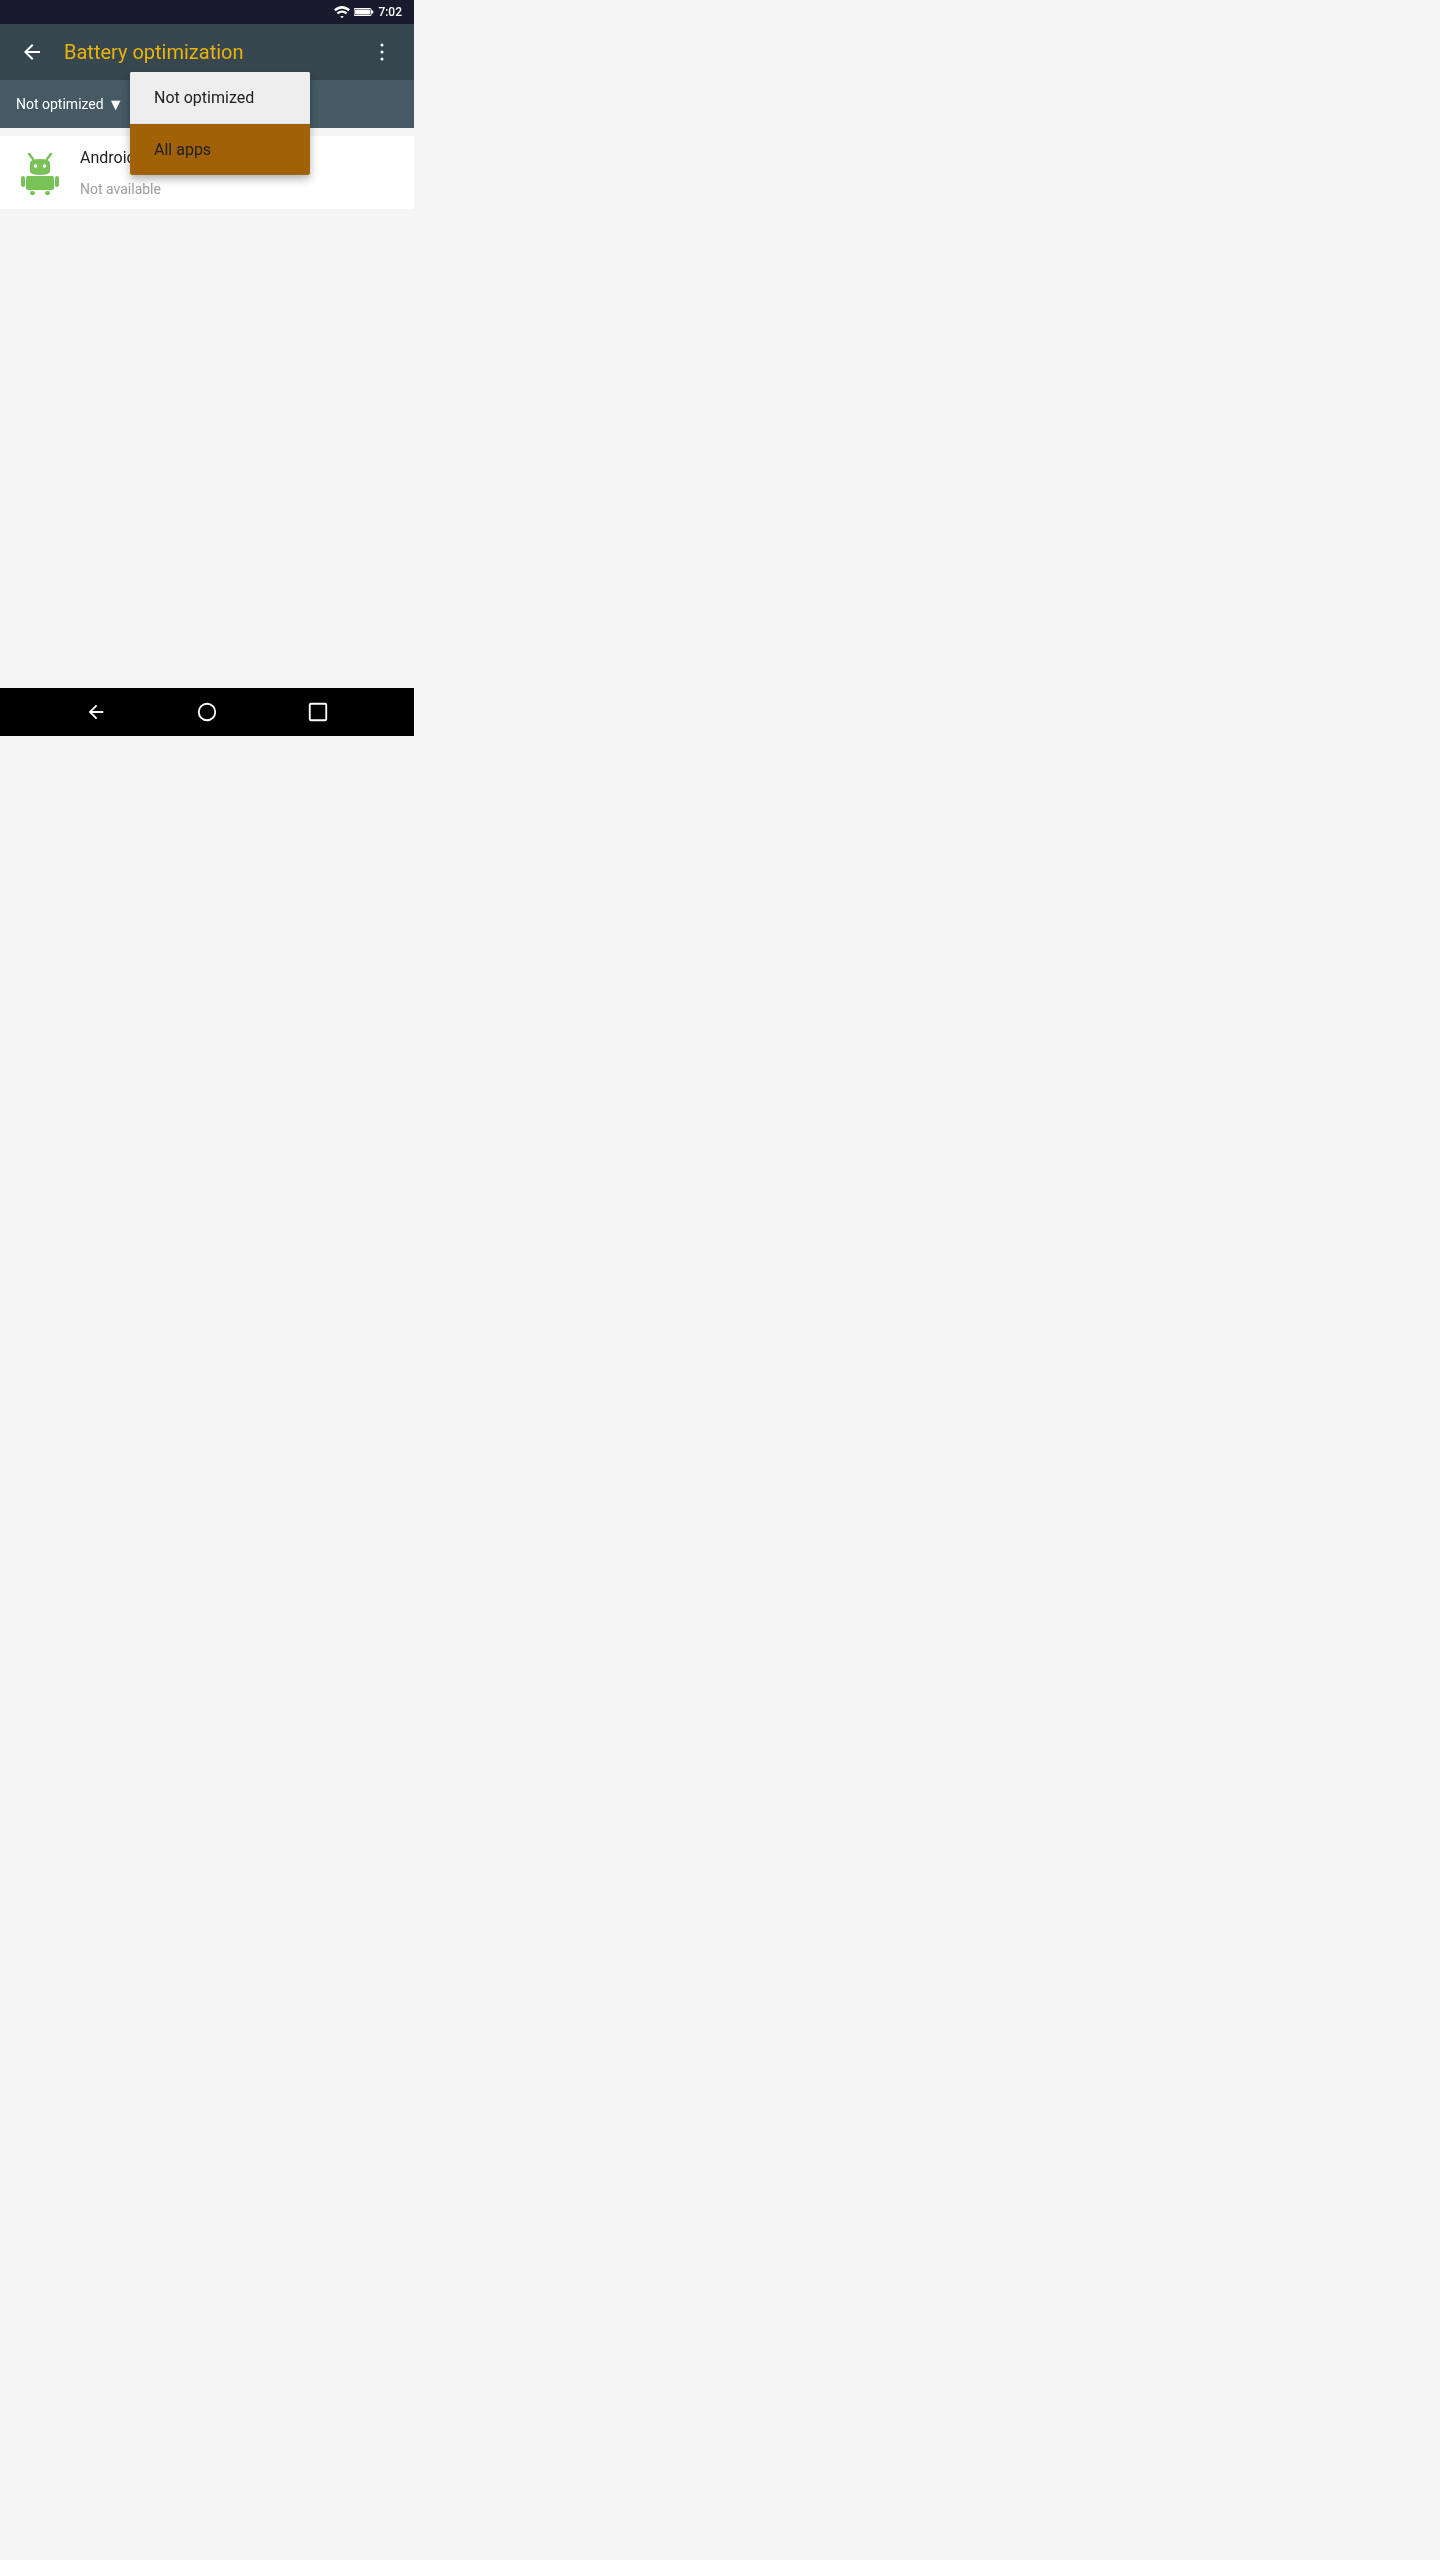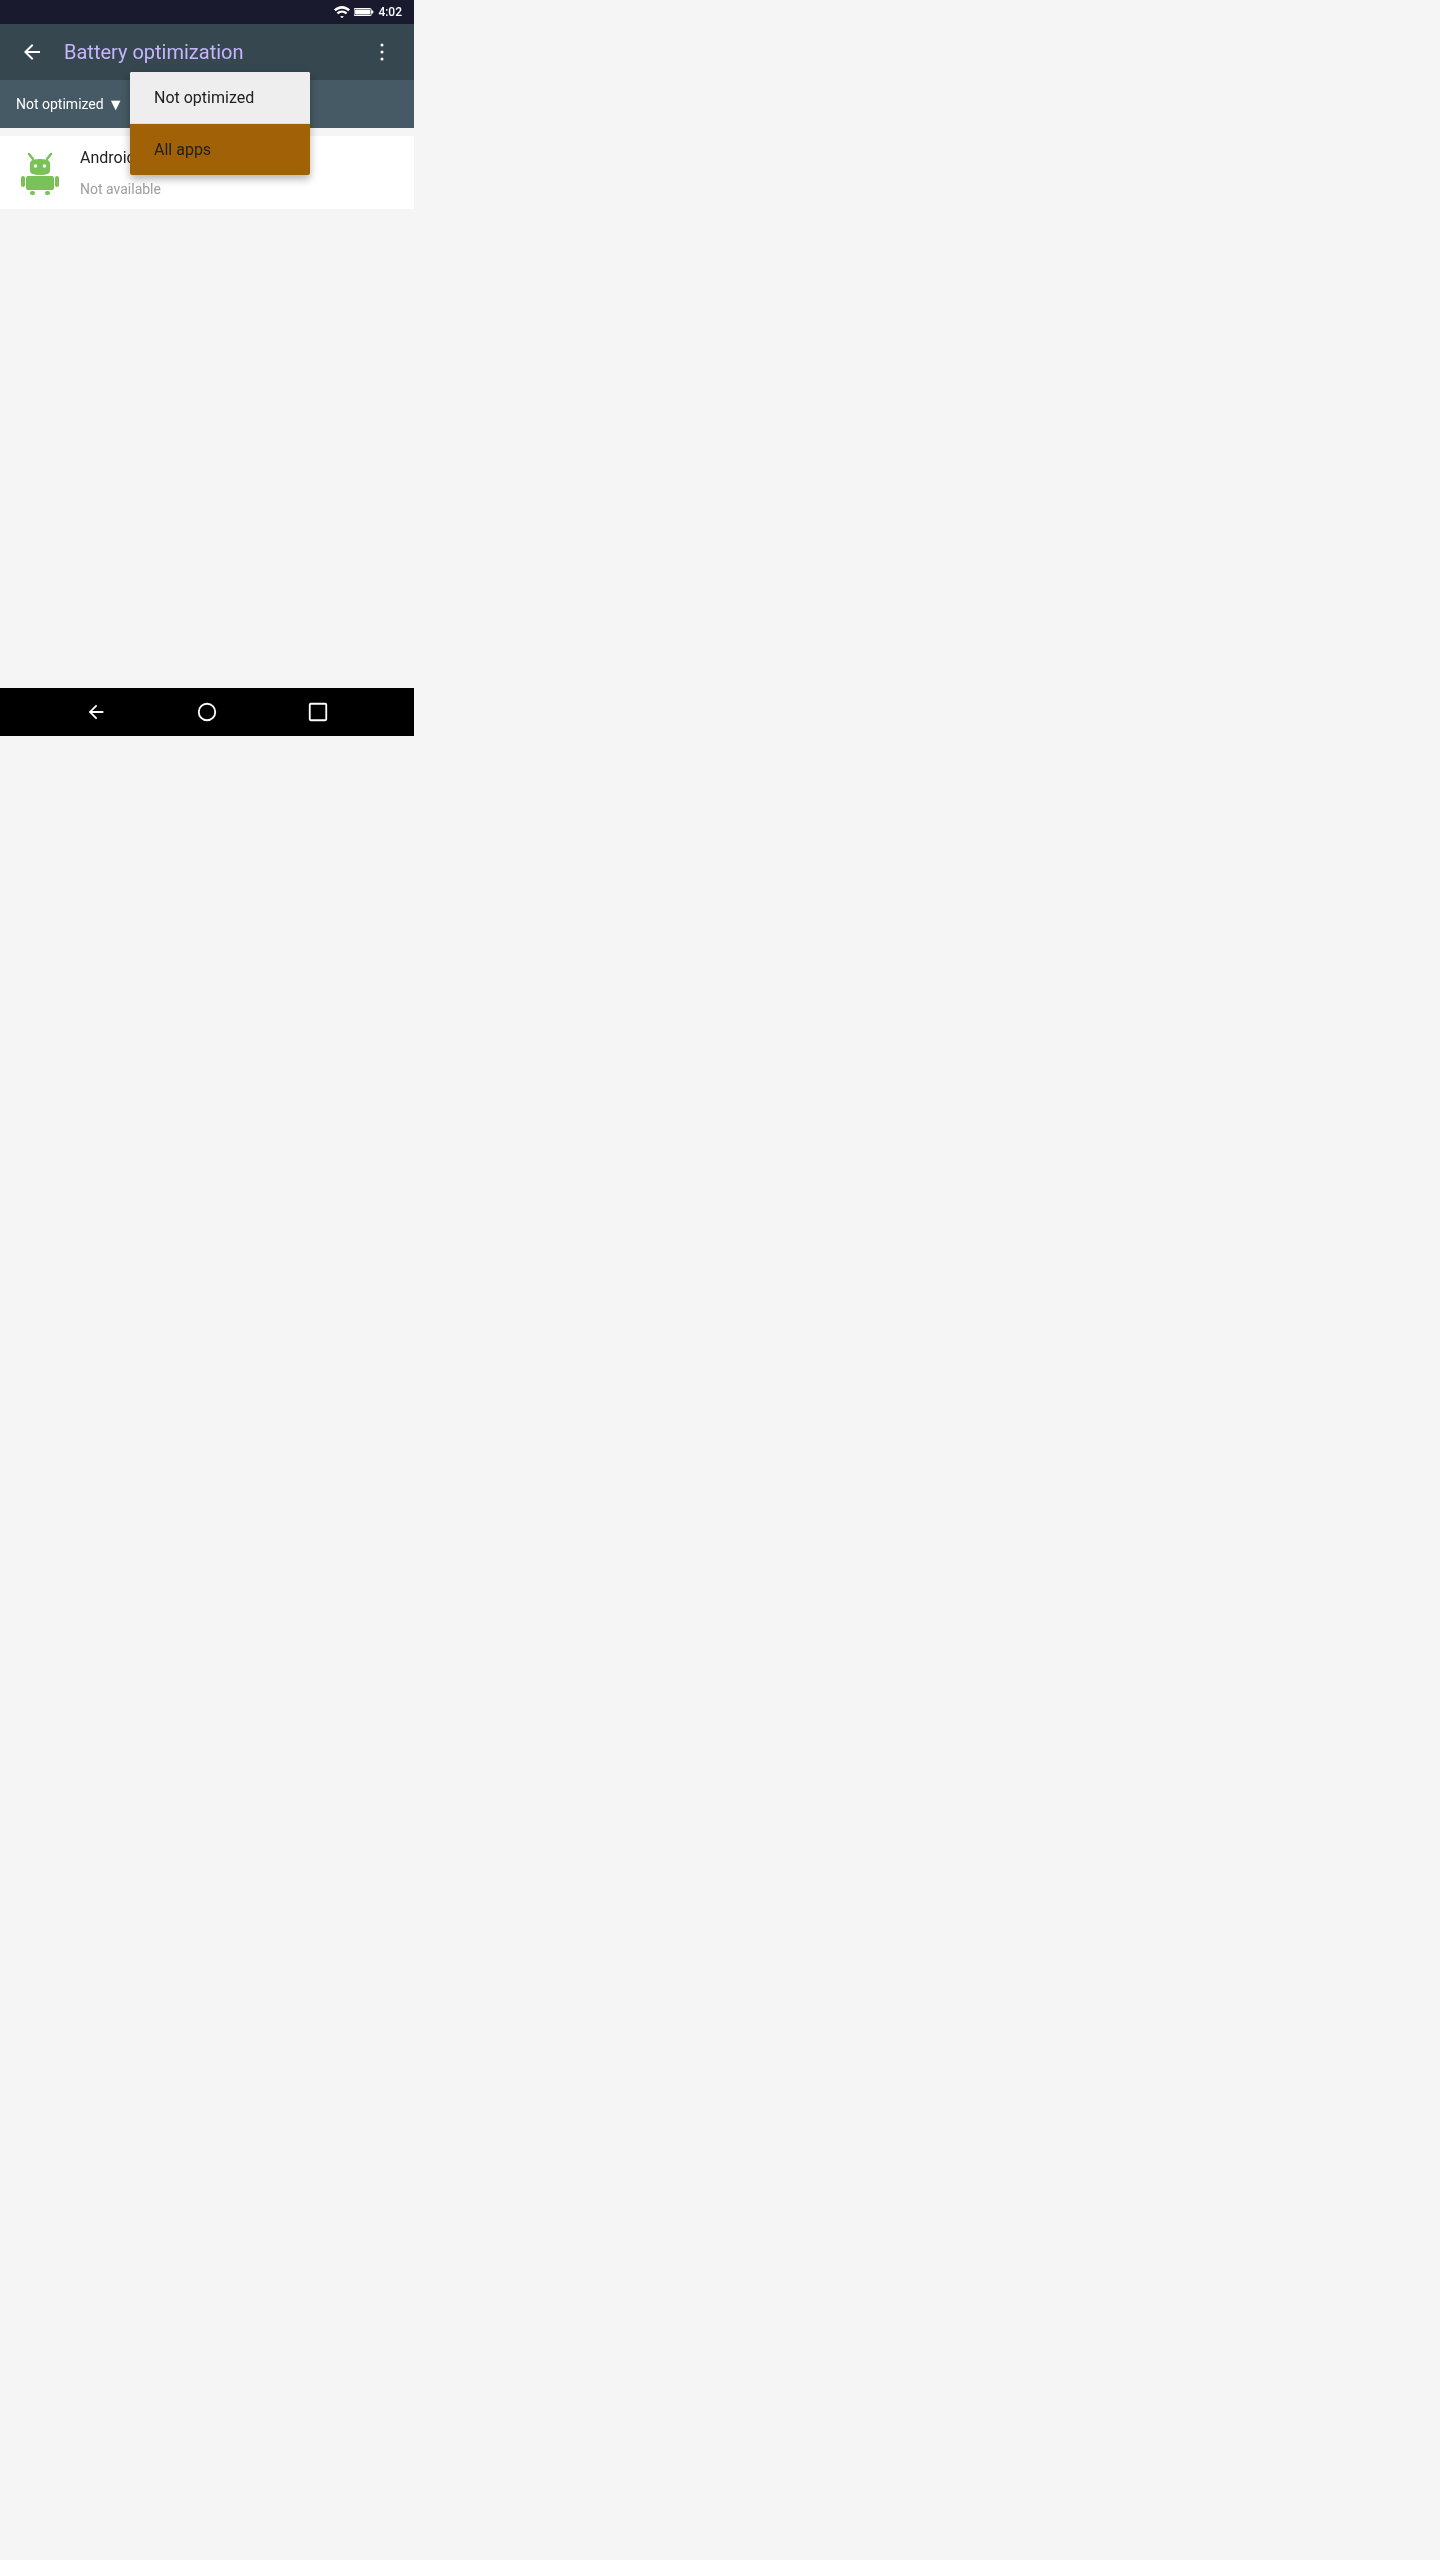--- a/index.html
+++ b/index.html
@@ -44,21 +44,21 @@
     .app-bar {
       background: #37474f;
       height: 56px;
       display: flex;
       align-items: center;
       padding: 0 16px;
       gap: 16px;
     }
 
     .app-bar-title {
-      color: #c4b5fd;
+      color: #eab308;
       font-size: 20px;
       font-weight: 400;
       flex: 1;
     }
 
     .back-button {
       color: white;
       font-size: 22px;
       cursor: pointer;
       background: none;
@@ -239,21 +239,21 @@
 
     <svg width="16" height="12" viewBox="0 0 24 18" fill="white">
       <path d="M12 4C8.4 4 5.1 5.4 2.6 7.8L0 5.2C3.2 2 7.4 0 12 0s8.8 2 12 5.2L21.4 7.8C18.9 5.4 15.6 4 12 4zm0 6c-2.2 0-4.2.9-5.7 2.3L4 10c2.1-2 5-3.3 8-3.3s5.9 1.3 8 3.3l-2.3 2.3C16.2 10.9 14.2 10 12 10zm0 5c-1.1 0-2.1.4-2.8 1.2L12 18l2.8-1.8C14.1 15.4 13.1 15 12 15z"></path>
     </svg>
 
     <svg width="20" height="12" viewBox="0 0 28 14" fill="white">
       <rect x="0" y="2" width="24" height="10" rx="2" ry="2" stroke="white" stroke-width="1.5" fill="none"></rect>
       <rect x="24" y="5" width="3" height="4" rx="1" fill="white"></rect>
       <rect x="1.5" y="3.5" width="21" height="7" rx="1" fill="white"></rect>
     </svg>
-    <span class="status-time">4:02</span>
+    <span class="status-time">7:02</span>
   </div>
 </div>
 
 <div class="app-bar">
   <button class="back-button">
     <svg width="24" height="24" viewBox="0 0 24 24" fill="white">
       <path d="M20 11H7.83l5.59-5.59L12 4l-8 8 8 8 1.41-1.41L7.83 13H20v-2z"></path>
     </svg>
   </button>
   <span class="app-bar-title">Battery optimization</span>

